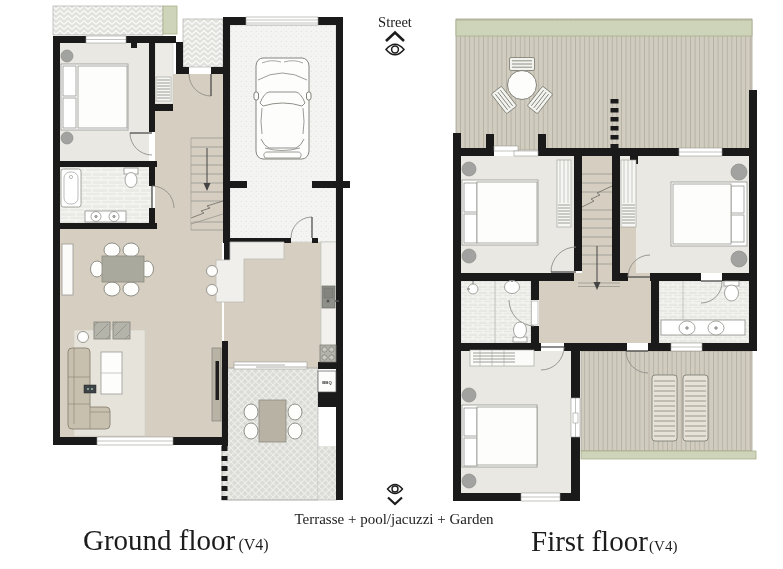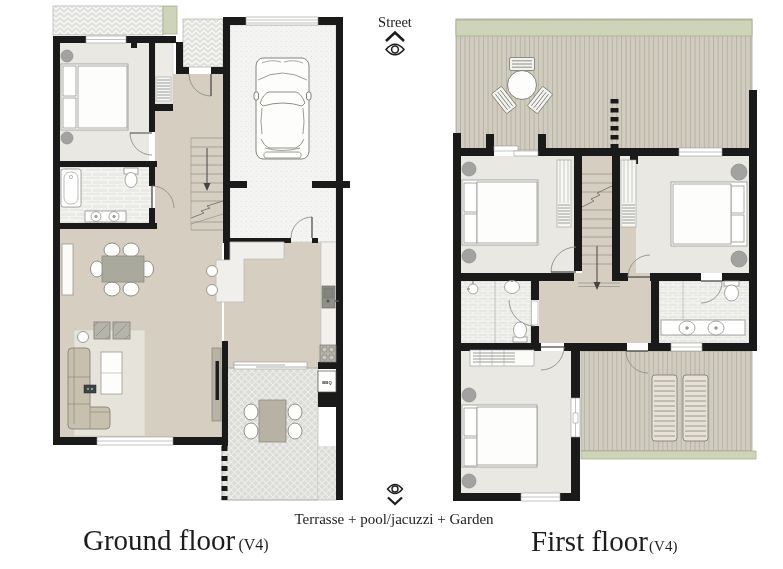--- a/index.html
+++ b/index.html
@@ -1,17 +1,17 @@
 <!DOCTYPE html>
 <html><head>
 <meta charset="utf-8">
 <style>
 html,body{margin:0;padding:0;background:#fff;}
 #page{position:relative;width:783px;height:569px;background:#ffffff;overflow:hidden;
-font-family:"Liberation Serif",serif;border-radius:25px;}
+font-family:"Liberation Serif",serif;}
 svg{position:absolute;top:0;left:0;}
 </style>
 </head>
 <body>
 <div id="page">
 <svg width="783" height="569" viewBox="0 0 783 569">
 <defs>
 <pattern id="hb" width="7" height="7" patternUnits="userSpaceOnUse">
 <rect width="7" height="7" fill="#dbdbd8"></rect>
 <path d="M0,0 L7,7 M7,0 L0,7" stroke="#eeeeeb" stroke-width="1.1" fill="none"></path>

